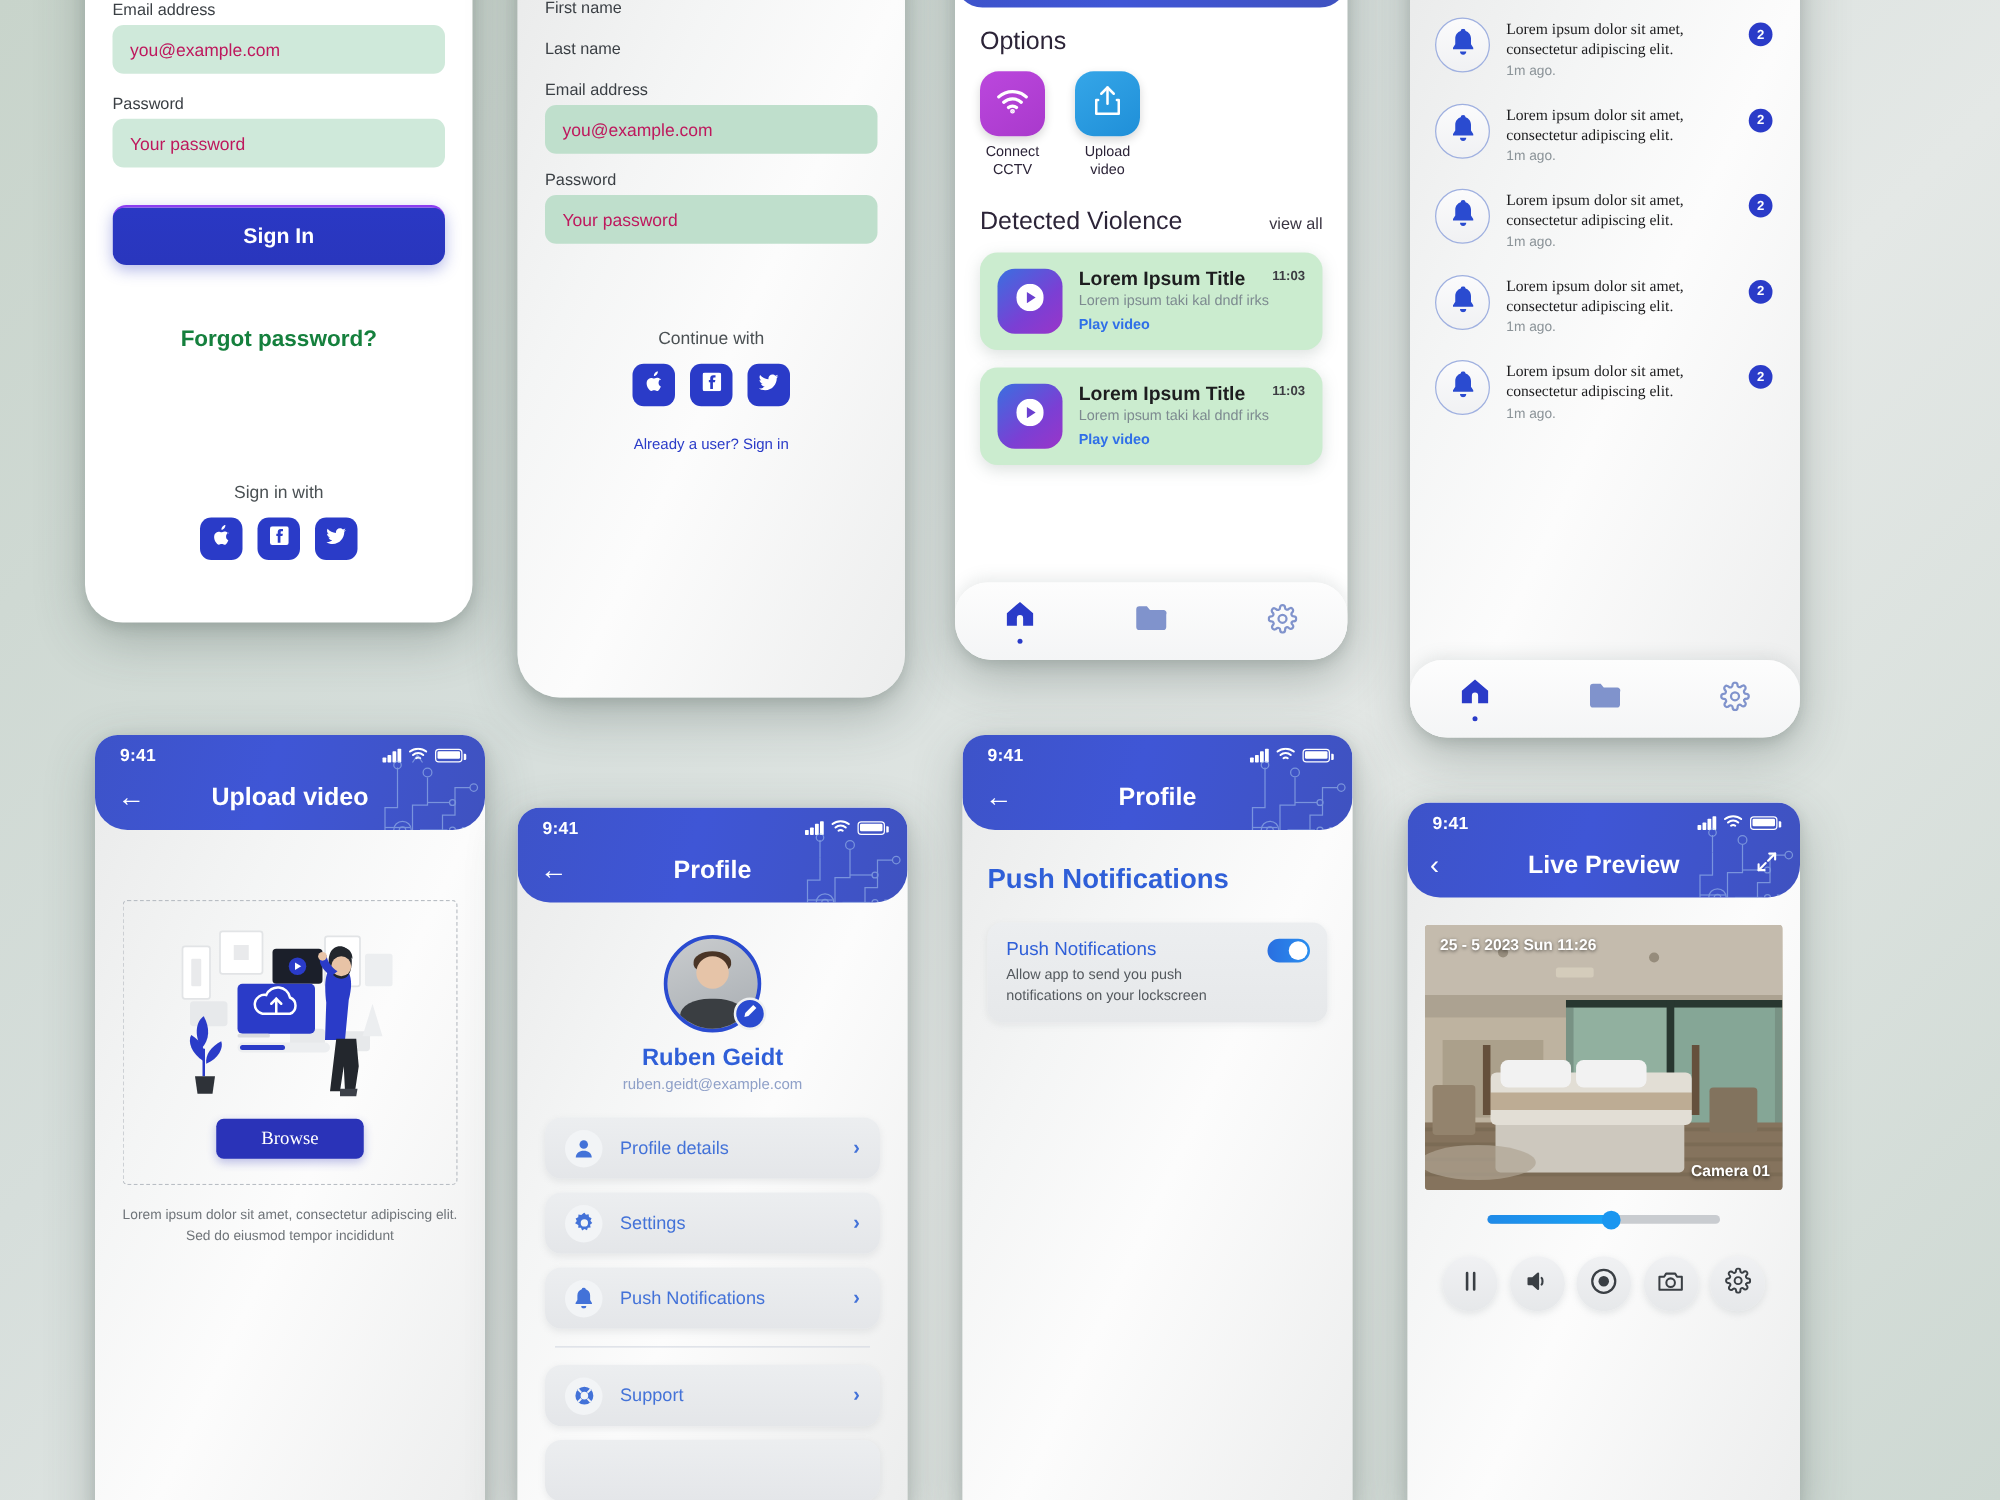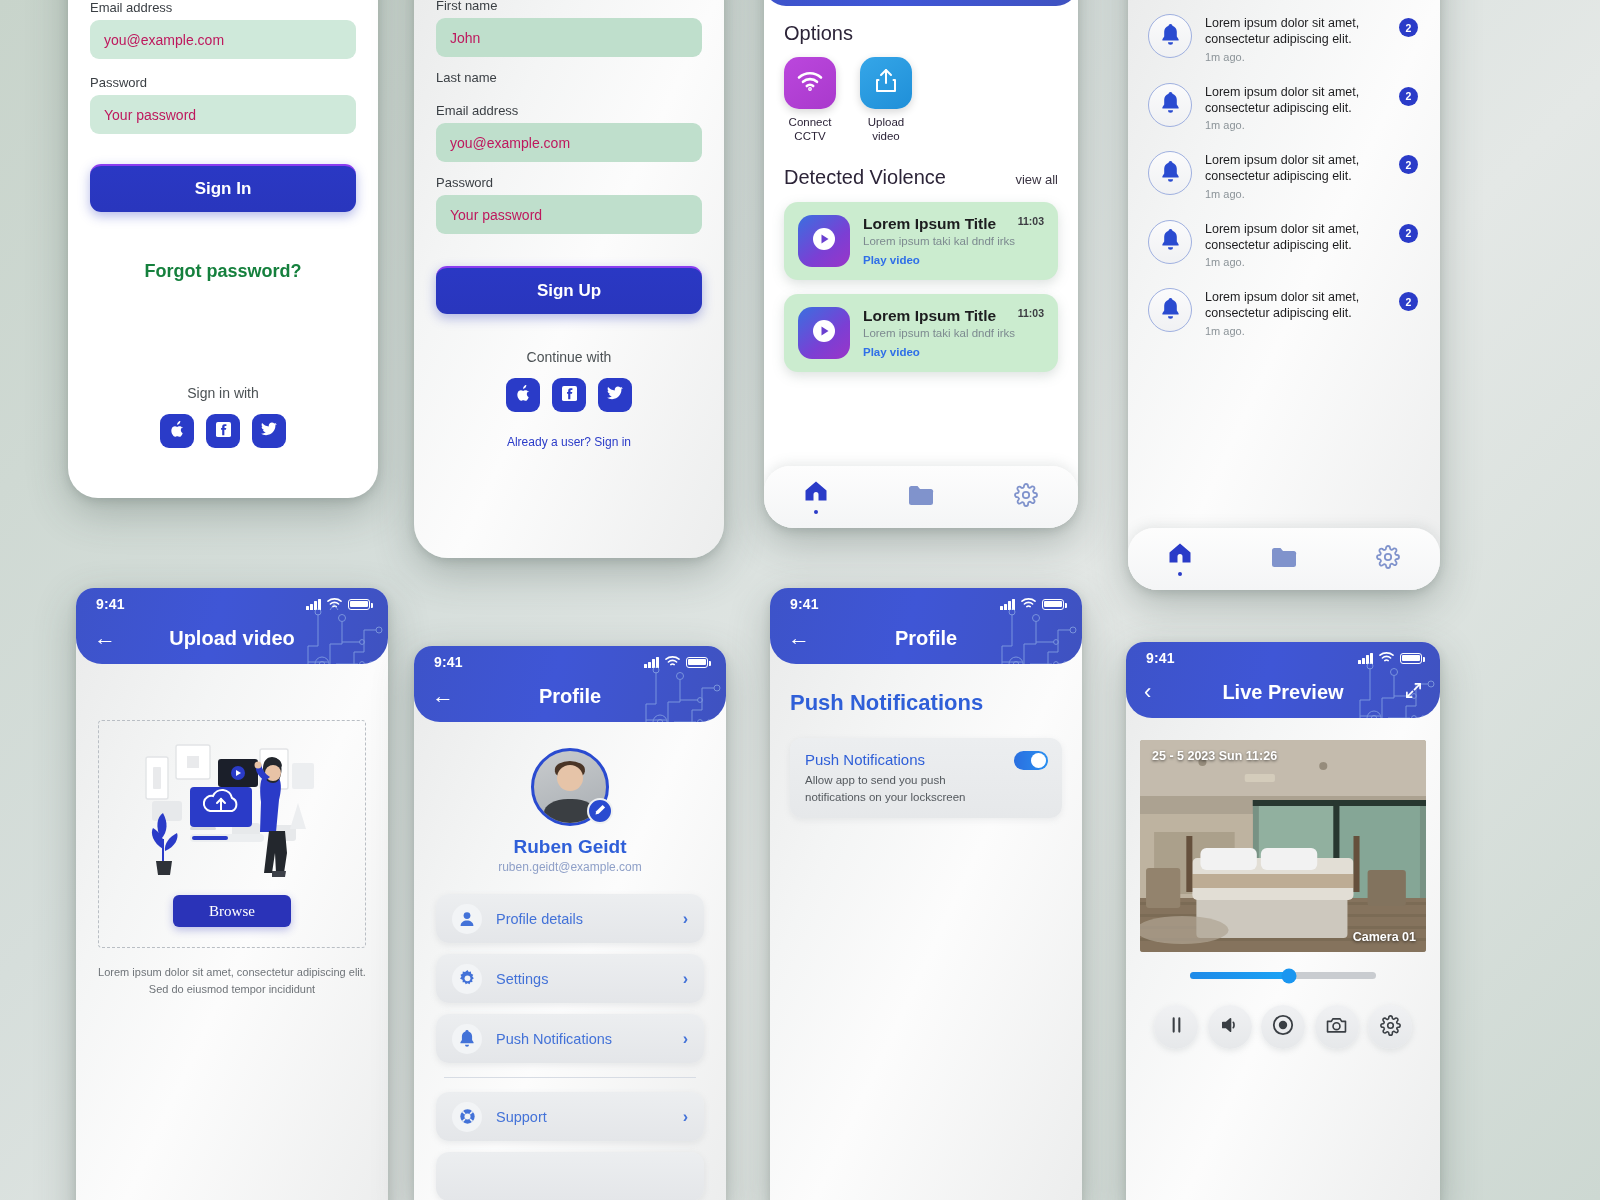--- a/index.html
+++ b/index.html
@@ -124,21 +124,21 @@
   .navdot{width:4px;height:4px;border-radius:50%;background:#2a3bc8;}
 
   
   .notif{display:flex;align-items:flex-start;gap:13px;padding:10px 14px 10px 12px;}
   .bellcirc{
     width:44px;height:44px;border-radius:50%;flex:none;
     border:1.4px solid #9fb0e0; background:linear-gradient(180deg,#fbfbfc,#f0f1f3);
     display:flex;align-items:center;justify-content:center;
   }
   .ntext{flex:1;padding-top:1px;}
-  .nmsg{font-family:Liberation Sans, sans-serif;font-size:12.5px;color:#1d1d1f;line-height:1.3;}
+  .nmsg{font-family:Liberation Serif, serif;font-size:12.5px;color:#1d1d1f;line-height:1.3;}
   .nago{font-size:11px;color:#8b9398;margin-top:3px;}
   .nbadge{
     width:19px;height:19px;border-radius:50%;background:#2a3bc8;color:#fff;
     font-size:10.5px;font-weight:bold;display:flex;align-items:center;justify-content:center;
     flex:none;margin-top:4px;
   }
 
   
   .up-head{text-align:center;font-size:19px;font-weight:bold;color:#3a3f44;line-height:1.35;}
   .up-head b{color:#2a3bc8;}
@@ -272,32 +272,30 @@
             </svg>
         </span>
       </div>
     </div>
   </div>
 </div>
 
 <div class="phone screen-bg" style="left:414px; top:-54px; width:310px; height:612px; border-radius:0 0 34px 34px;">
   <div style="padding:52px 22px 0;">
     <div class="field-label">First name</div>
-    <div class="field">John</div>
     <div style="height:13px"></div>
     <div class="field-label">Last name</div>
     <div style="height:13px"></div>
     <div class="field-label">Email address</div>
     <div class="field">you@example.com</div>
     <div style="height:13px"></div>
     <div class="field-label">Password</div>
     <div class="field">Your password</div>
 
     <div style="height:32px"></div>
-    <div class="btn-primary">Sign Up</div>
 
     <div style="height:35px"></div>
     <div class="muted-center">Continue with</div>
     <div style="height:13px"></div>
     <div class="social-row">
       <div class="social">
         <span>
           <svg width="15" height="17" viewBox="0 0 16 18">
               <path d="M11 0c.1 1-.3 2-.9 2.7-.6.8-1.6 1.4-2.5 1.3-.1-1 .4-2 1-2.7C9.2.5 10.2 0 11 0zM13.6 6.3c-1.4.8-2.2 2.3-2 4 .2 1.9 1.8 2.5 1.9 2.6-.1.2-.3 1.1-1 2.1-.6.9-1.3 1.8-2.3 1.8-1 0-1.3-.6-2.4-.6s-1.5.6-2.4.6-1.8-1-2.4-1.9C1.7 13.2.7 10 2 7.6c.7-1.2 1.9-2 3.2-2 1 0 1.8.6 2.4.6.5 0 1.6-.8 2.8-.7.5 0 1.9.2 2.8 1.5l.4.3z"></path>
             </svg>

